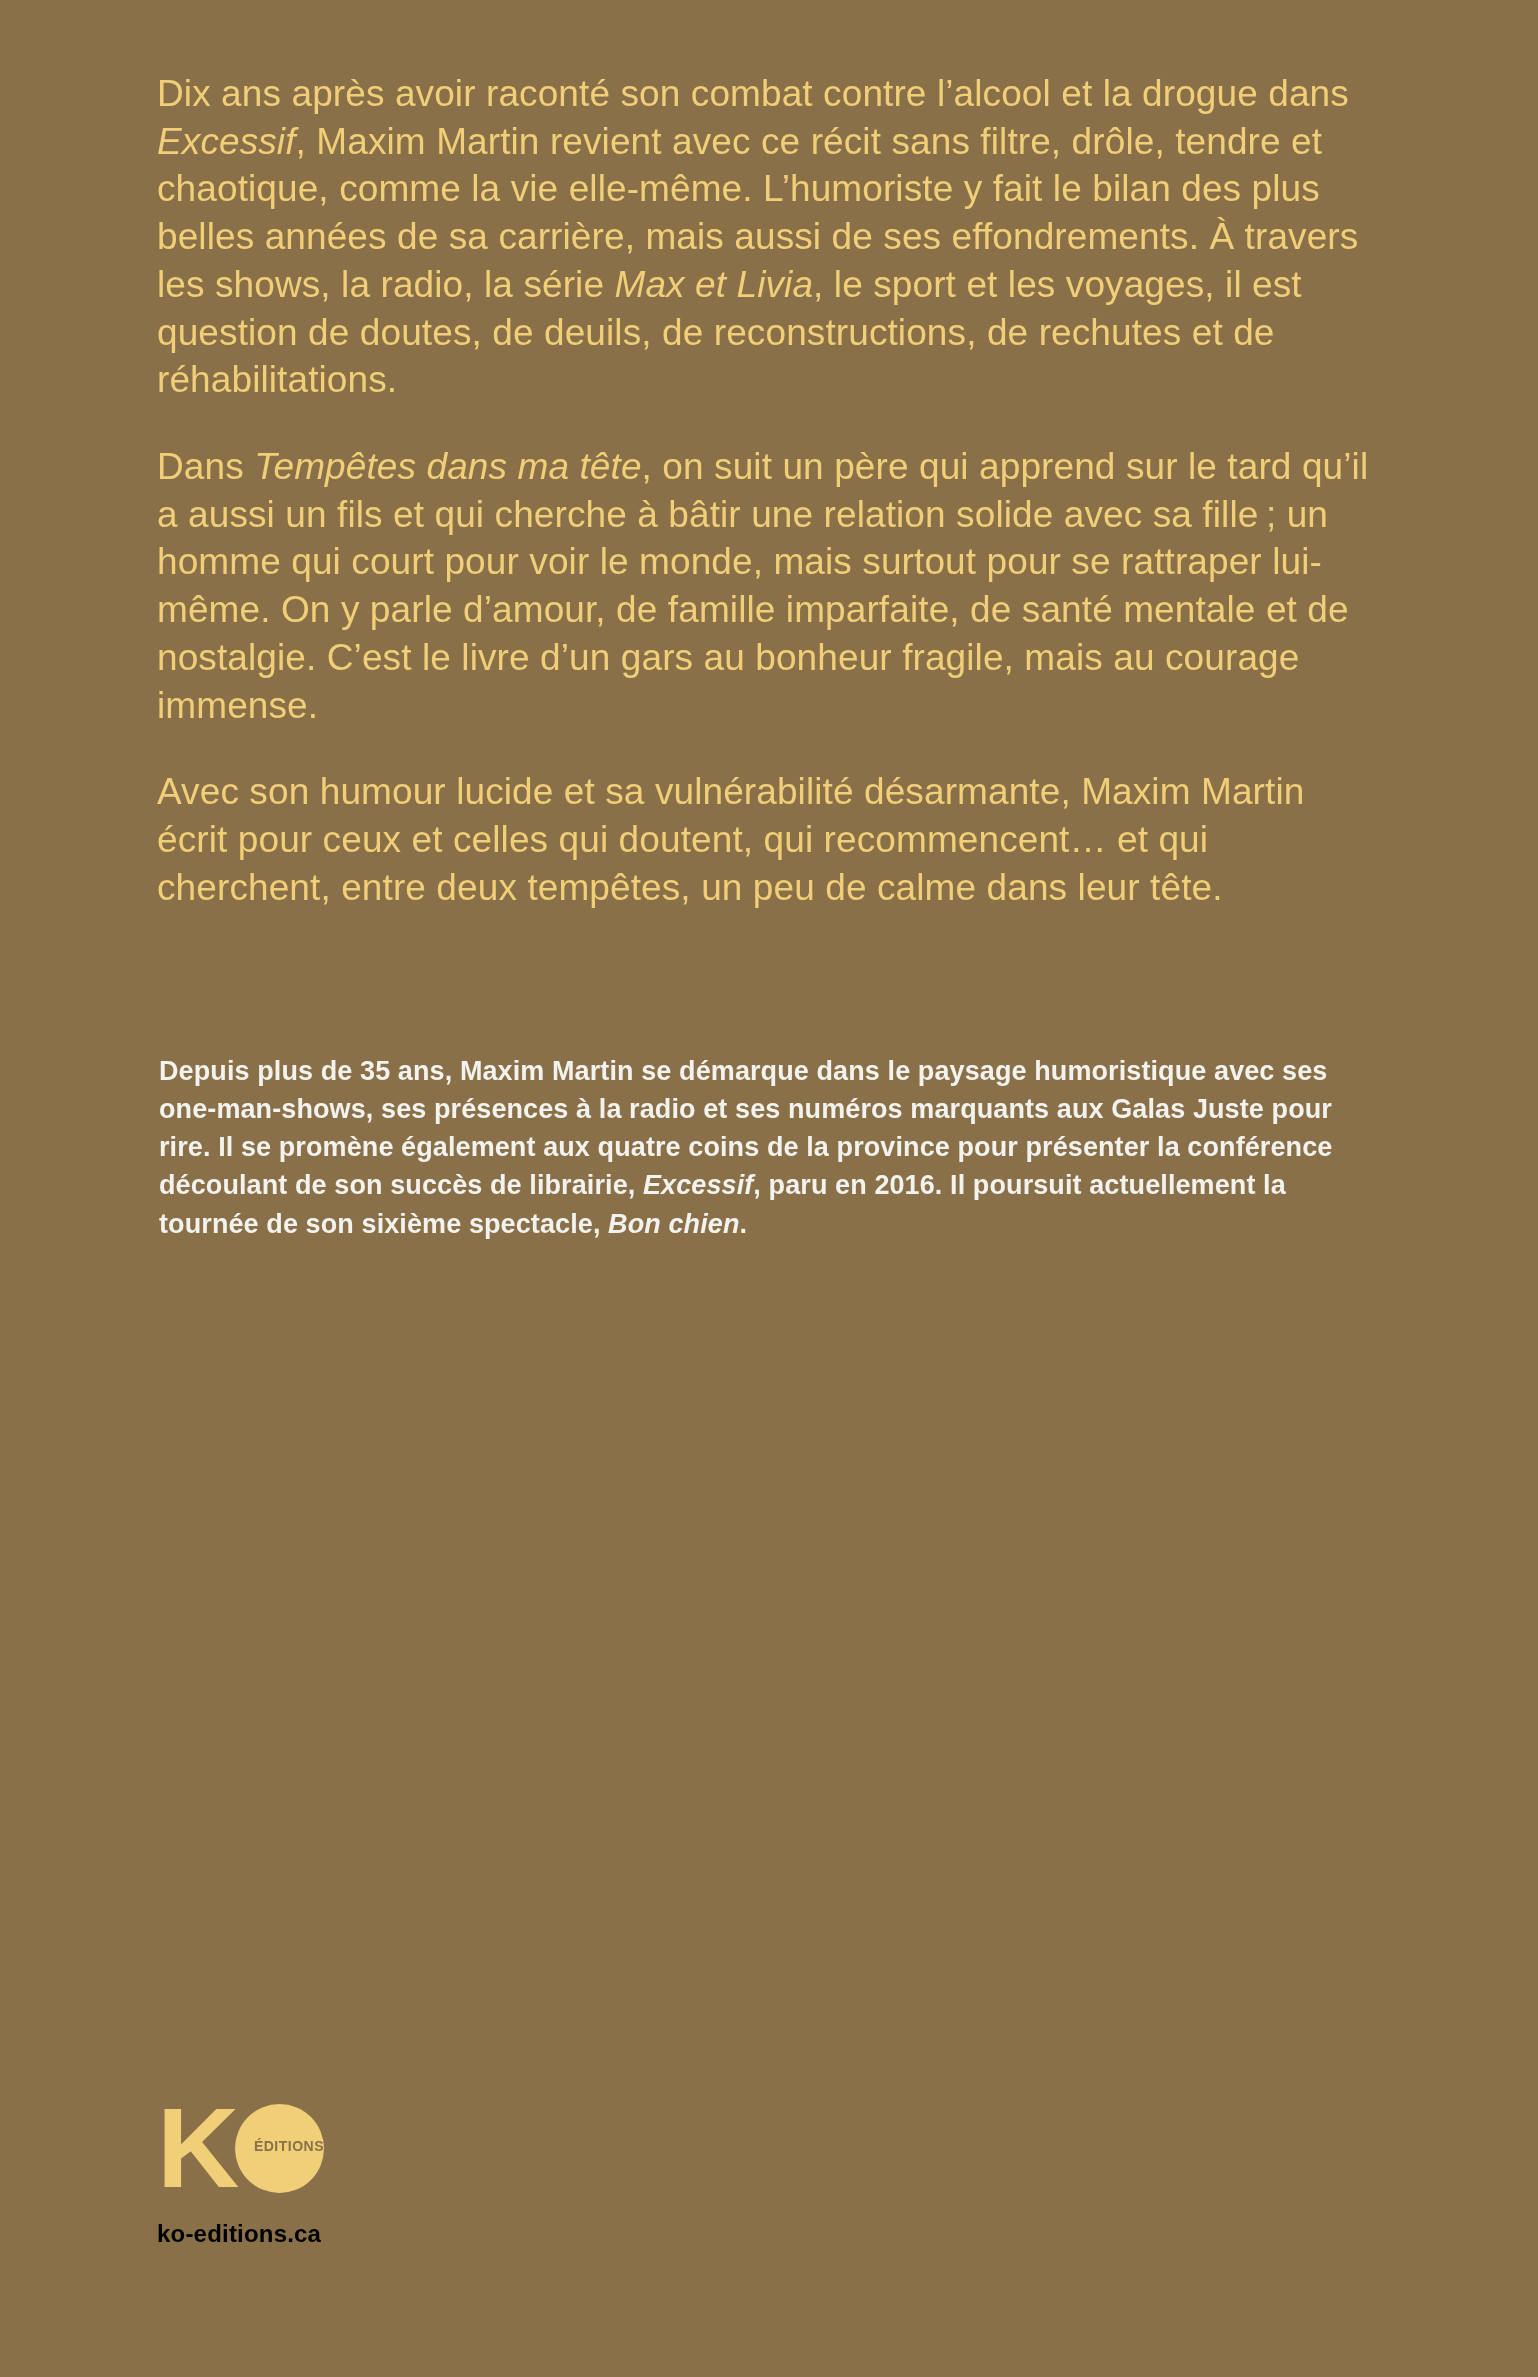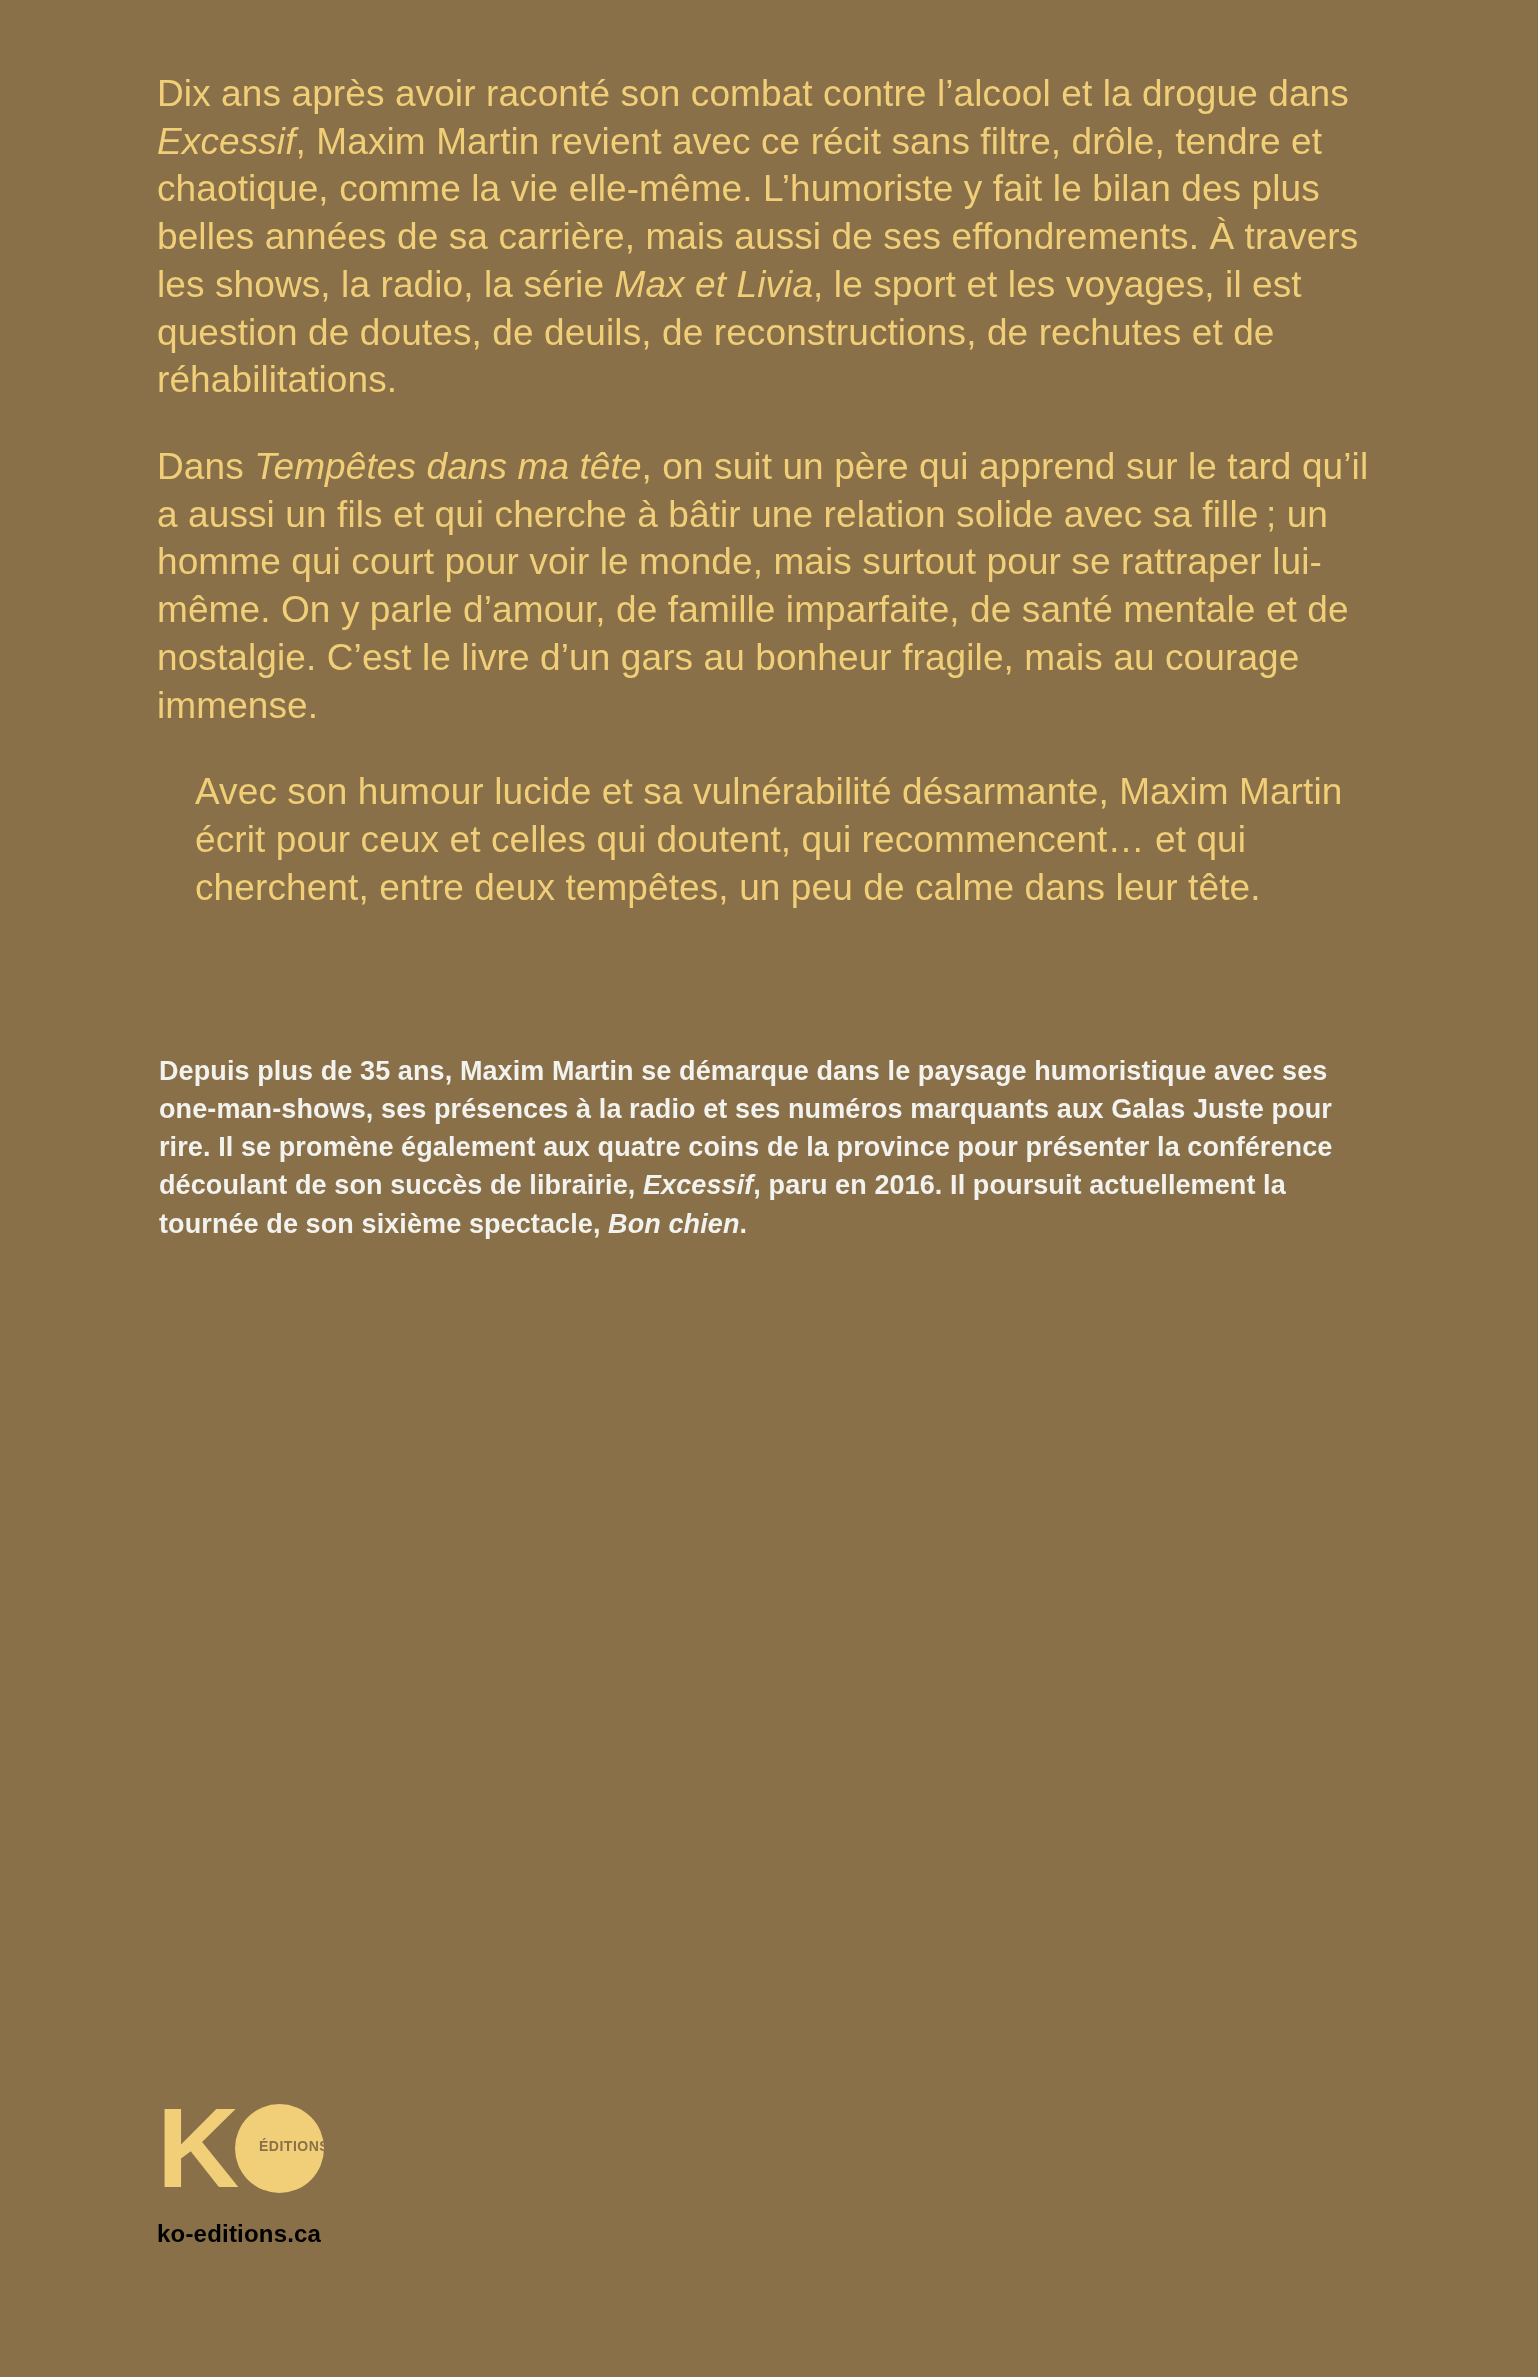--- a/index.html
+++ b/index.html
@@ -27,21 +27,20 @@
   .blurb p {
     margin: 0 0 39px 0;
     color: #f0cf78;
     font-size: 37px;
     line-height: 1.29;
     letter-spacing: 0.1px;
     font-weight: 400;
   }
   .blurb p:last-child {
     margin-bottom: 0;
-    margin-left: 38px;
   }
   .blurb i {
     font-style: italic;
   }
   .bio {
     margin-top: 140px;
   }
   .bio p {
     margin: 2px;
     color: #f2f2ee;
@@ -81,26 +80,25 @@
     width: 89px;
     height: 89px;
     border-radius: 50%;
     background: #f0cf78;
   }
   .logo-o-label {
     position: absolute;
     left: 0;
     right: 0;
     top: 34px;
-    text-align: left;
+    text-align: right;
     font-size: 14px;
     font-weight: 700;
     color: #8a7048;
     letter-spacing: 0.5px;
-    padding-left: 24px;
   }
   .logo-url {
     margin-top: 20.5px;
     color: #000000;
     font-size: 24px;
     letter-spacing: 0.2px;
     font-weight: 700;
   }
 </style>
 </head>

